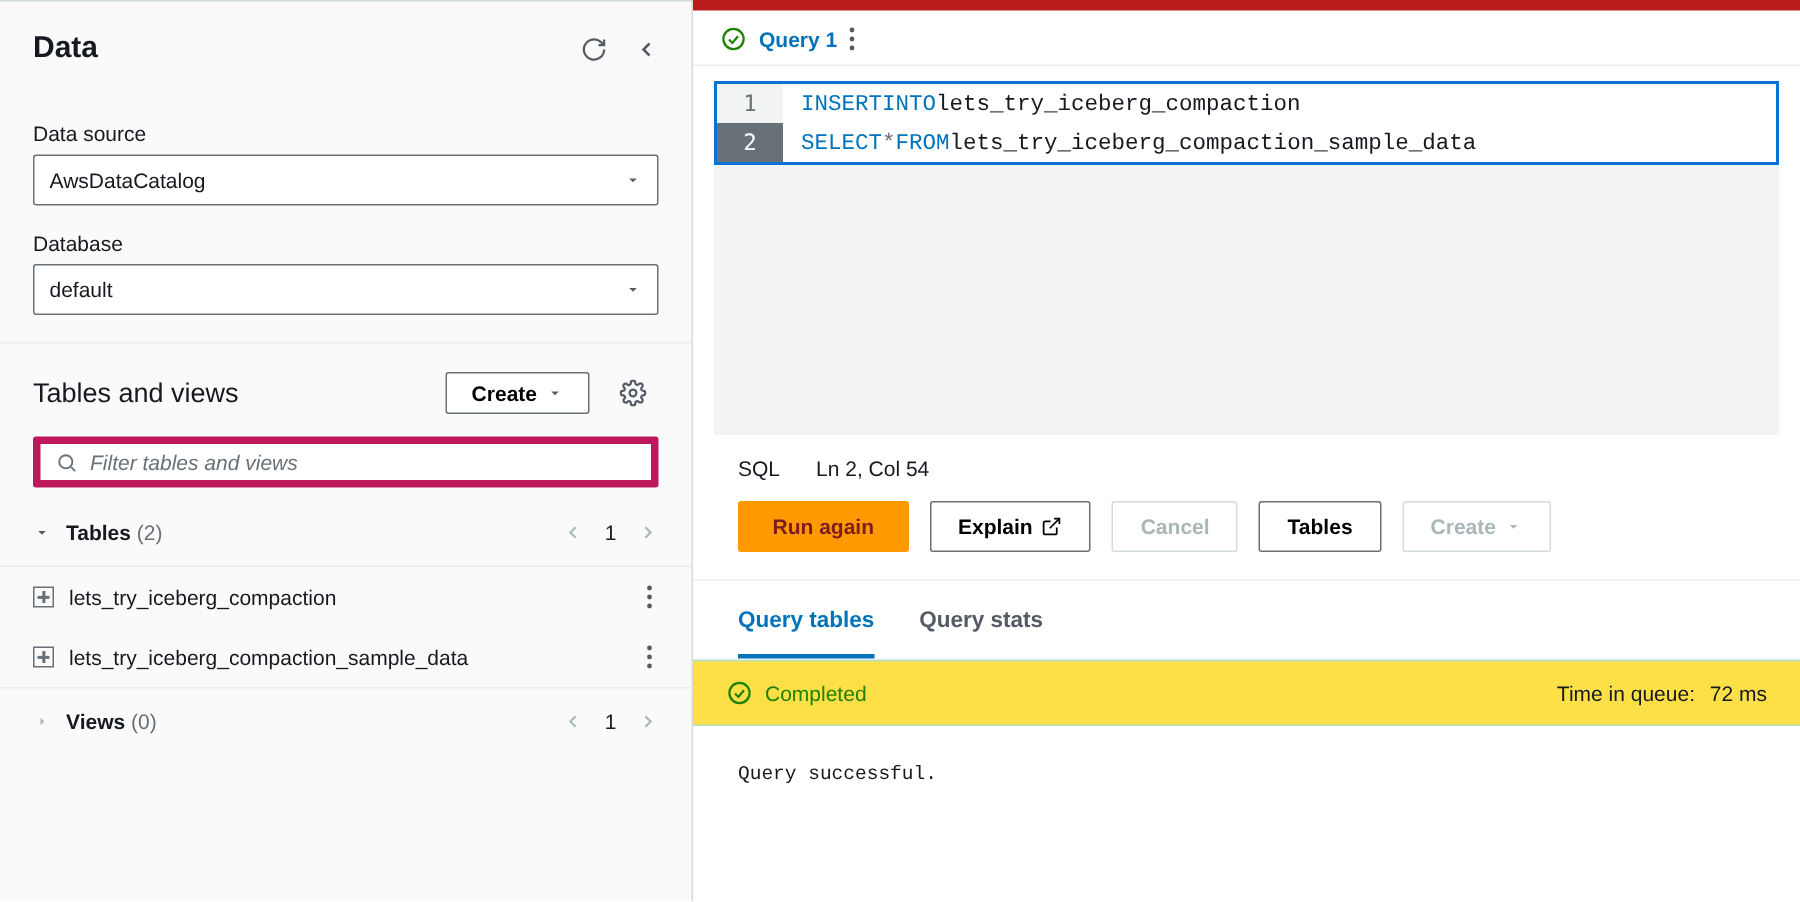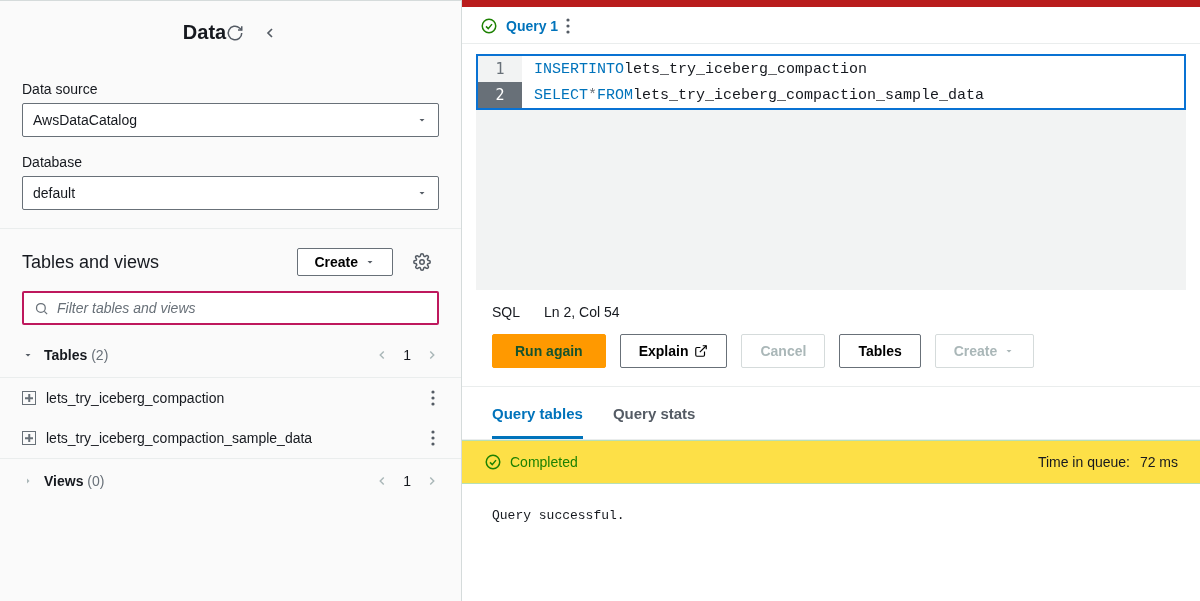--- a/index.html
+++ b/index.html
@@ -17,21 +17,21 @@
 
 .left {
   width: 462px;
   background: #fafafa;
   border-right: 1px solid #d5dbdb;
   border-top: 1px solid #d5dbdb;
   padding: 0 0 0 0;
   overflow-y: auto;
 }
 .left-header {
-  display: flex; align-items: center; justify-content: center;
+  display: flex; align-items: center; justify-content: space-between;
   padding: 20px 22px 20px 22px;
 }
 .left-header h1 { font-size: 20px; font-weight: 700; }
 .left-header-icons { display: flex; gap: 18px; align-items: center; }
 .icon-btn { cursor: pointer; color: #545b64; display: inline-flex; }
 
 .section { padding: 0 22px 6px 22px; }
 .field-label { font-size: 14px; color: #16191f; margin-bottom: 6px; margin-top: 17px; }
 .select {
   width: 100%; height: 34px;
@@ -57,21 +57,21 @@
   display: inline-flex; gap: 6px; align-items: center;
 }
 .btn .caret { color: #545b64; }
 .gear-btn {
   width: 34px; height: 34px; display: inline-flex; align-items: center; justify-content: center;
   color: #545b64; cursor: pointer;
 }
 
 .filter {
   margin: 0 22px 8px 22px;
-  border: 2px solid #be185d; border-radius: 2px;
+  border: 5px solid #be185d; border-radius: 2px;
   height: 34px; display: flex; align-items: center; gap: 8px;
   padding: 0 10px; background: #fff;
 }
 .filter input {
   border: none; outline: none; flex: 1; font-size: 14px;
   font-style: italic; color: #687078;
 }
 .filter input::placeholder { color: #687078; font-style: italic; }
 
 .tree-group-header {
@@ -138,21 +138,21 @@
   display: flex; gap: 24px; padding: 14px 18px 14px 30px;
   color: #16191f; font-size: 14px;
 }
 .statusbar .lang { }
 
 .actions {
   display: flex; gap: 14px; padding: 0 18px 18px 30px; align-items: center;
   border-bottom: 1px solid #eaeded;
 }
 .btn-primary {
-  background: #ff9900; border: 1px solid #ff9900; color: #14532d;
+  background: #ff9900; border: 1px solid #ff9900; color: #7f1d1d;
   font-weight: 700; padding: 8px 22px; border-radius: 2px; cursor: pointer; font-size: 14px;
 }
 .btn-normal {
   background: #fff; border: 1px solid #687078; padding: 8px 18px;
   border-radius: 2px; cursor: pointer; font-weight: 700; font-size: 14px;
   display: inline-flex; gap: 6px; align-items: center;
 }
 .btn-normal.disabled { color: #aab7b8; border-color: #d5dbdb; cursor: default; }
 .btn-normal .caret { color: #aab7b8; }
 .external-icon { display: inline-flex; }

